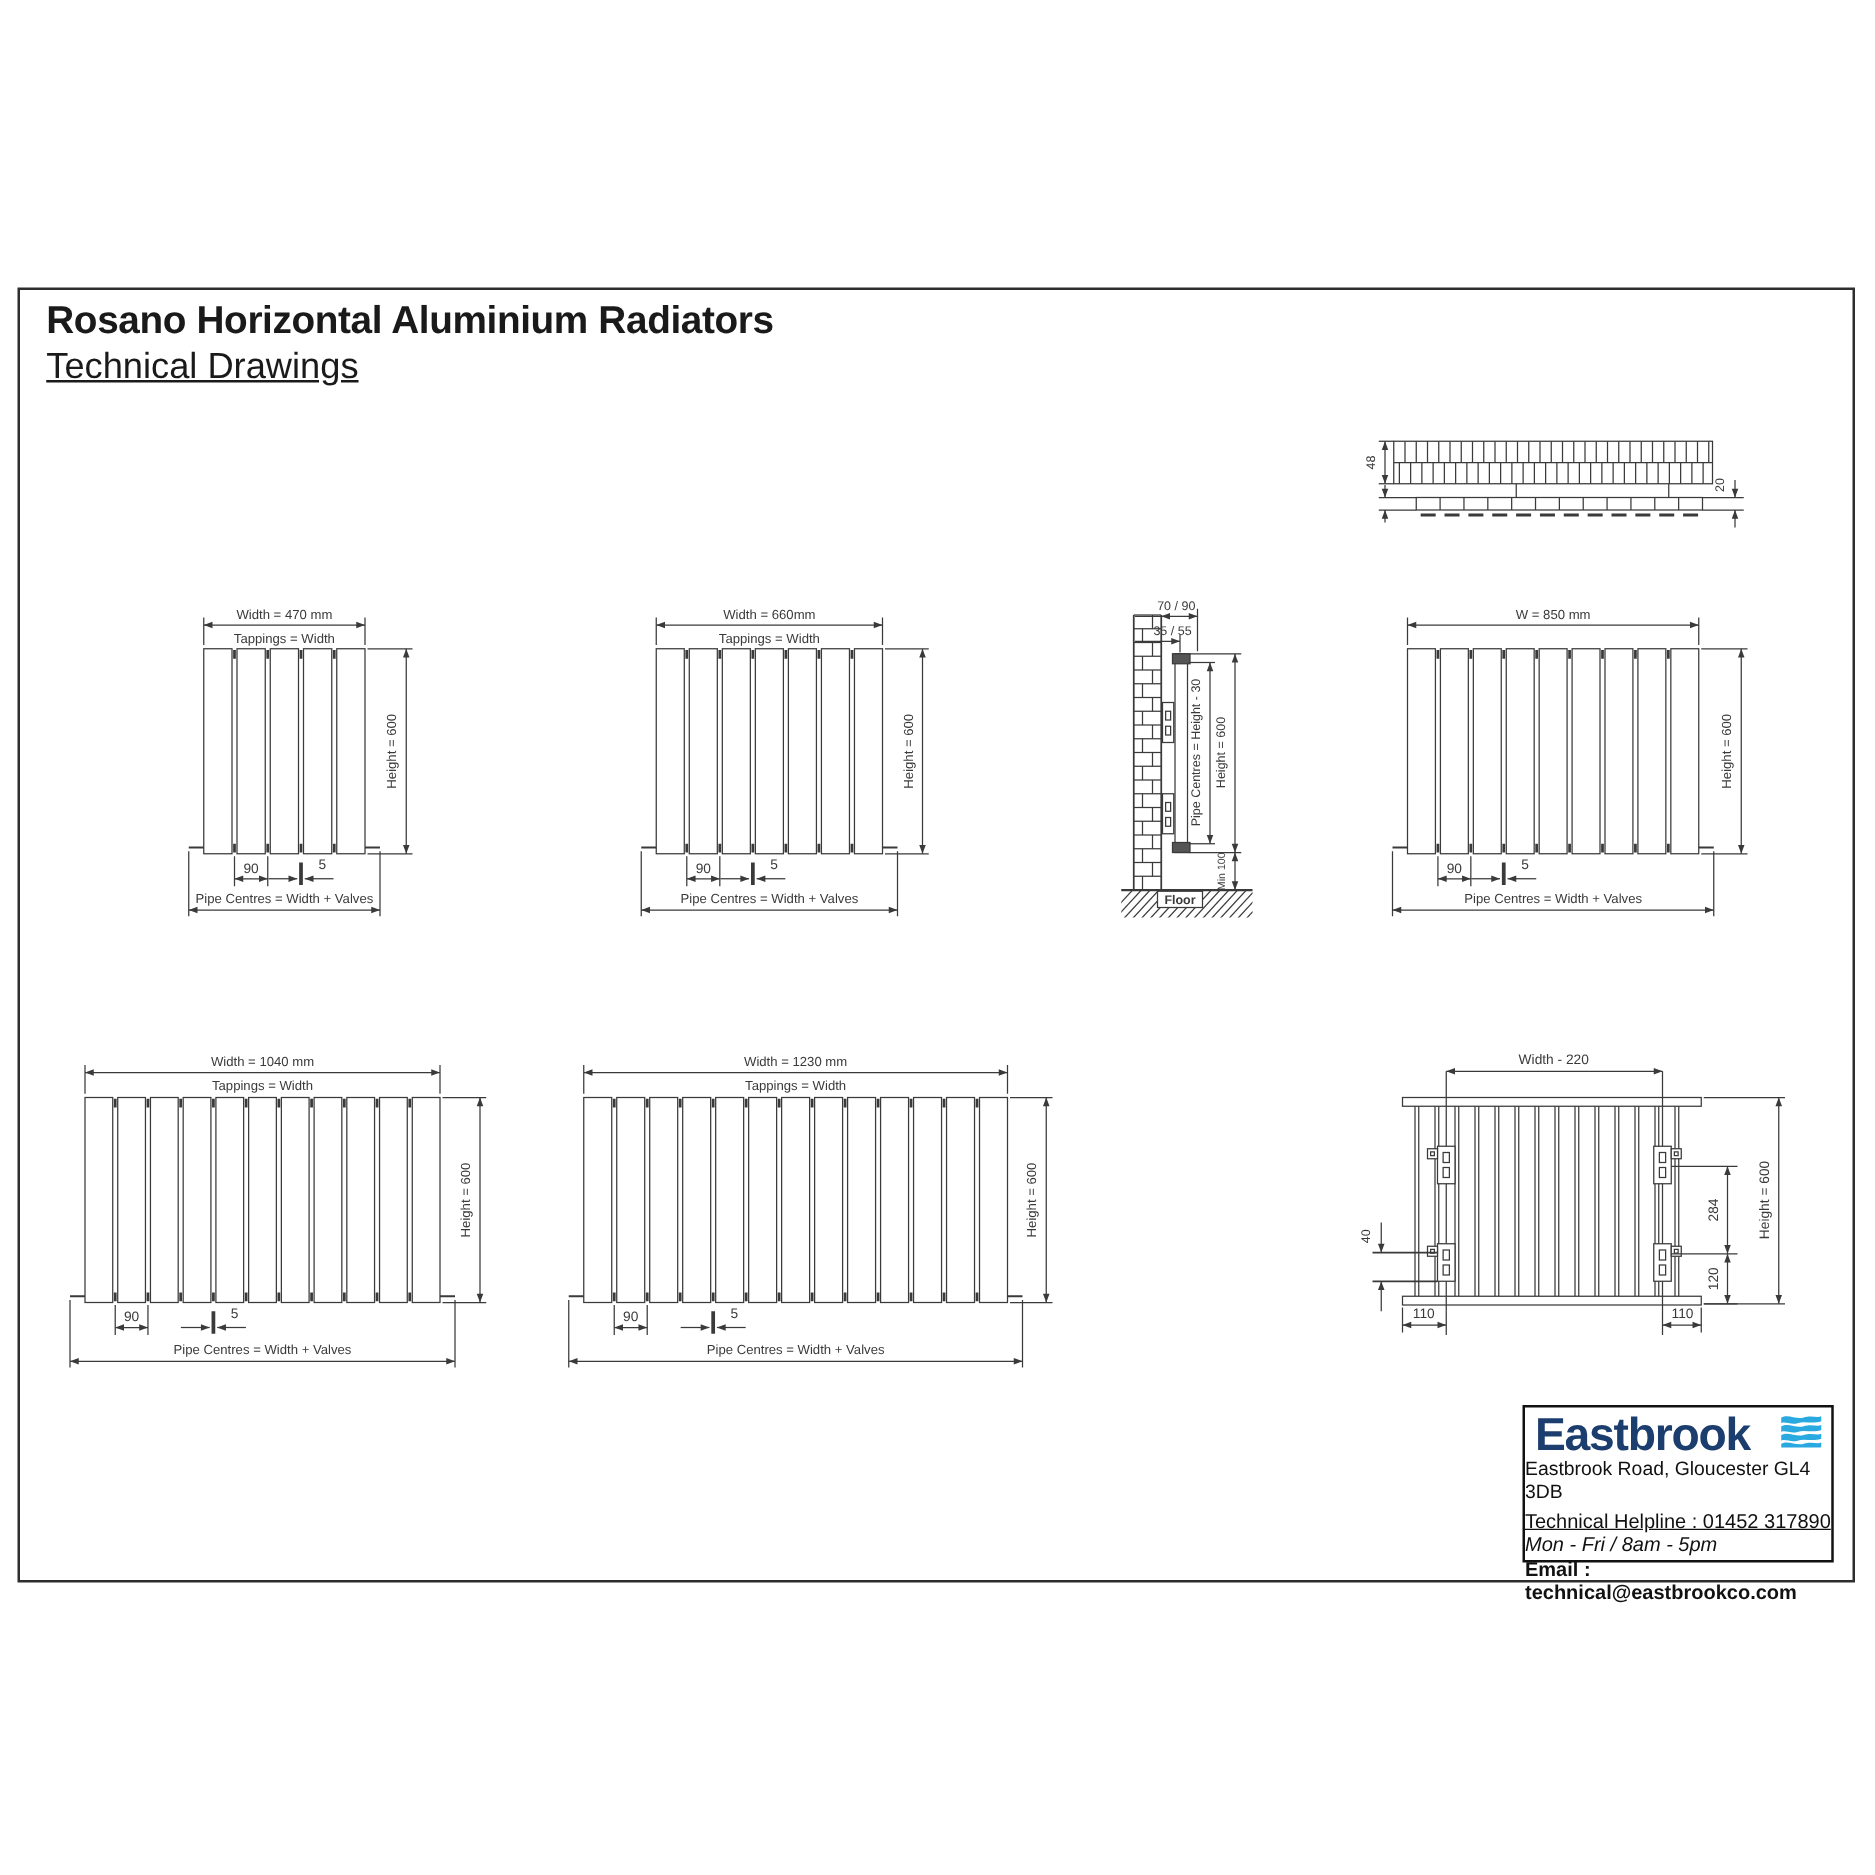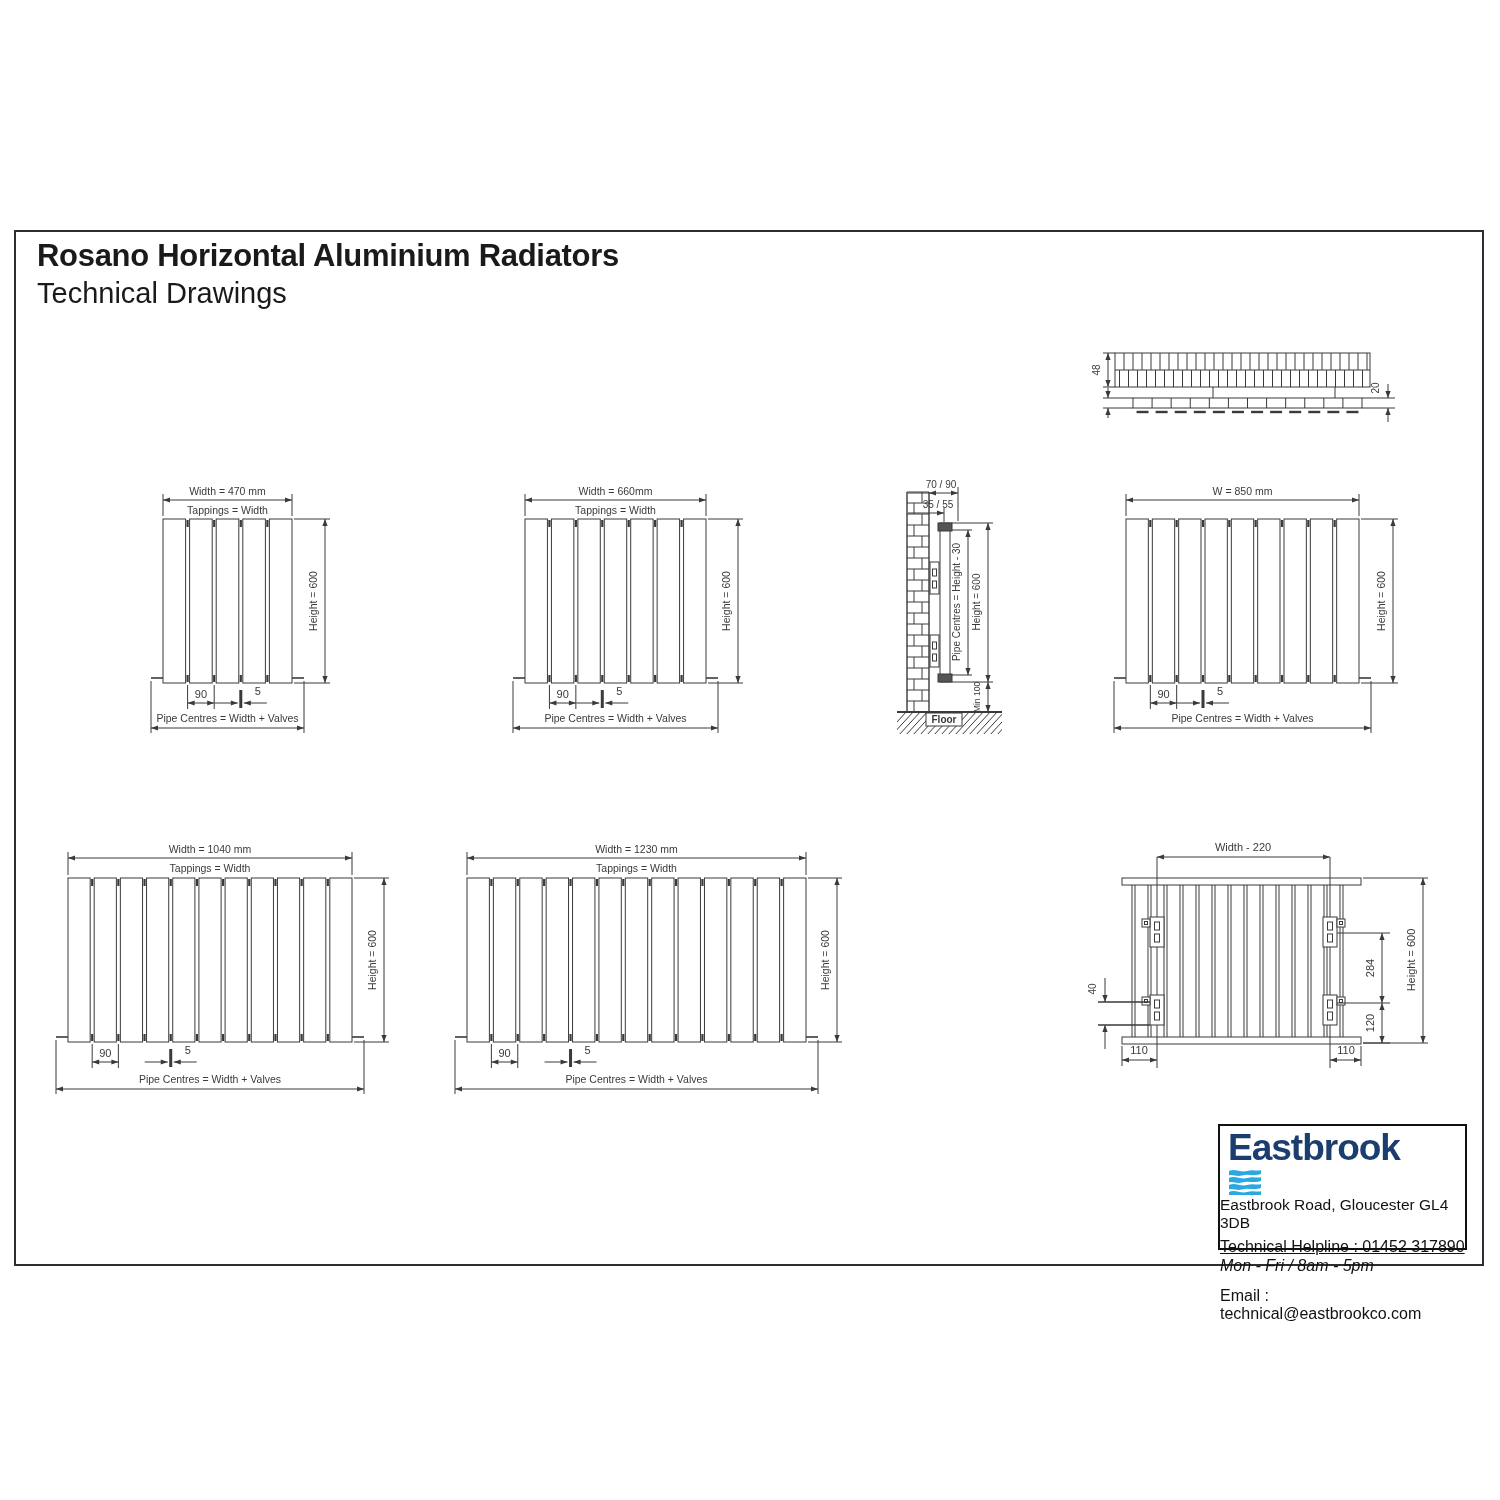--- a/index.html
+++ b/index.html
@@ -3,36 +3,36 @@
 <meta charset="utf-8">
 <style>
   html,body{margin:0;padding:0;background:#fff;}
   .page{position:relative;width:1500px;height:1500px;background:#fff;overflow:hidden;
         font-family:"Liberation Sans",sans-serif;}
   .frame{position:absolute;left:14px;top:230px;width:1466px;height:1032px;
          border:2px solid #2e2e2e;background:#fff;}
   .title{position:absolute;left:37px;top:238px;font-size:31px;font-weight:bold;
          letter-spacing:-0.3px;color:var(--ink,#1a1a1a);}
   .subtitle{position:absolute;left:37px;top:277px;font-size:29px;font-weight:400;
-            color:var(--ink,#1a1a1a);}
+            color:var(--ink,#1a1a1a);text-decoration:underline;}
   #drawing-canvas{position:absolute;left:0;top:0;}
   #drawing-canvas text{font-family:"Liberation Sans",sans-serif;}
   .footer-box{position:absolute;left:1218px;top:1124px;width:245px;height:122px;
               border:2px solid #111;background:#fff;}
   .brand-row{display:flex;justify-content:space-between;align-items:flex-start;
-             padding:3px 7px 0 8px;flex-direction:column;}
+             padding:3px 7px 0 8px;}
   .brand{font-size:37px;font-weight:bold;letter-spacing:-1px;color:var(--brand,#1c3e6e);
          line-height:1;}
   .wave-icon{width:34px;height:27px;margin-top:2px;}
   .wave-icon path{fill:var(--wave,#2aa9e0);}
   .f-line{text-align:left;color:#111;}
   .f1{font-size:15.5px;margin-top:1px;}
   .f2{font-size:16px;margin-top:6px;text-decoration:underline;}
   .f3{font-size:16px;margin-top:1px;font-style:italic;}
-  .f4{font-size:16px;margin-top:12px;}
+  .f4{font-size:16px;margin-top:2px;font-weight:bold;}
 </style>
 </head>
 <body>
 
 <div class="page">
   <div class="frame"></div>
   <div class="title">Rosano Horizontal Aluminium Radiators</div>
   <div class="subtitle">Technical Drawings</div>
 
   <svg id="drawing-canvas" width="1500" height="1500" viewBox="0 0 1500 1500">

